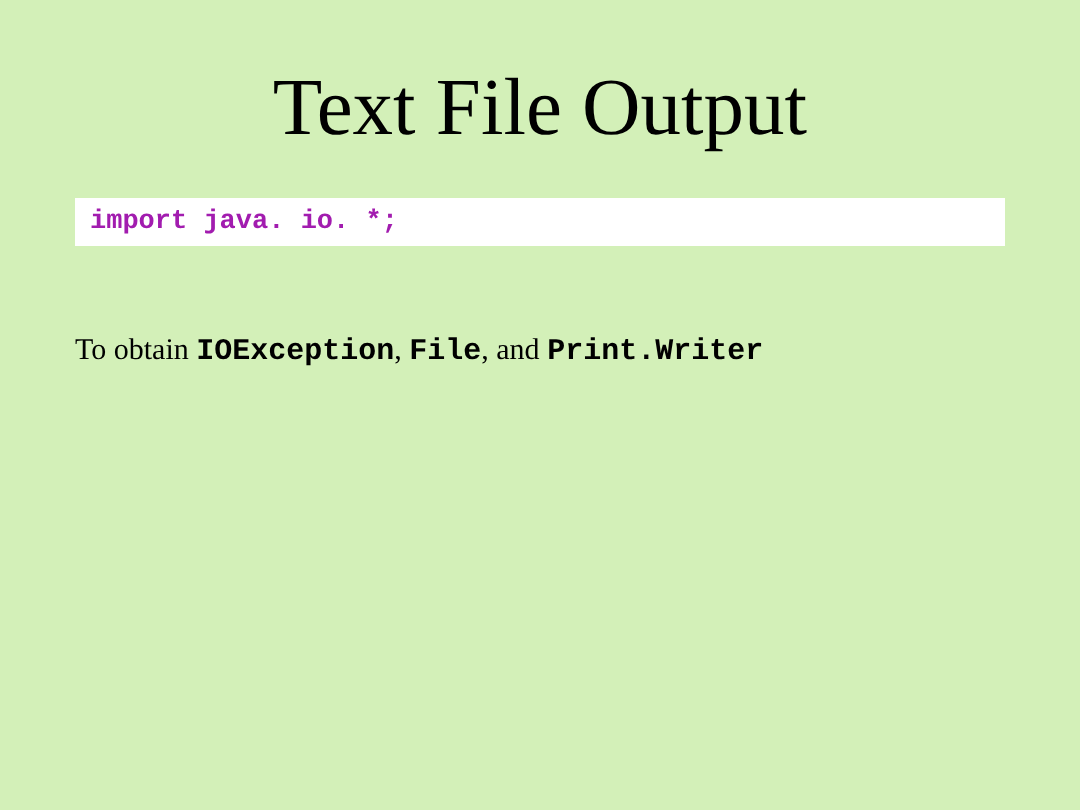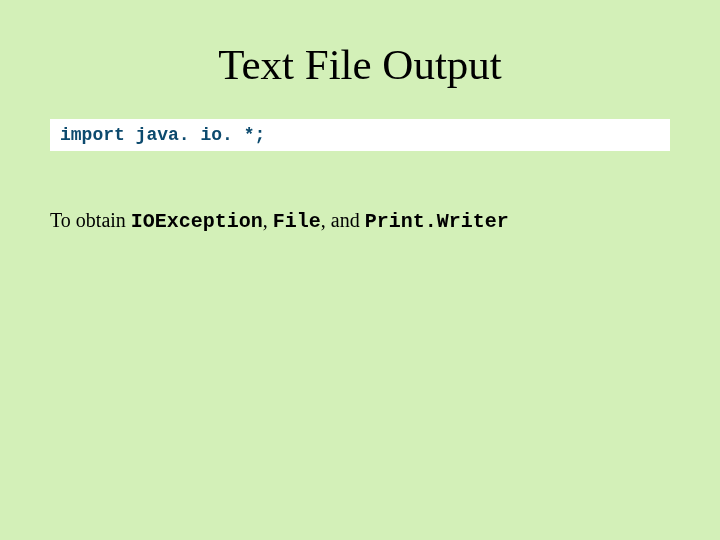--- a/index.html
+++ b/index.html
@@ -14,33 +14,33 @@
       font-family: 'Times New Roman', Times, serif;
       padding: 0;
       overflow: hidden;
     }
     .slide {
       width: 100%;
       height: 100%;
       padding: 40px 50px;
     }
     .title {
-      font-size: 43px;
+      font-size: 54px;
       text-align: center;
       color: #000;
       margin-bottom: 30px;
       font-weight: normal;
     }
     .code-box {
       background-color: #ffffff;
       padding: 6px 10px;
       font-family: 'Courier New', Courier, monospace;
       font-size: 18px;
       font-weight: bold;
-      color: #0c4a6e;
+      color: #a21caf;
       margin-bottom: 55px;
     }
     .description {
       font-size: 20px;
       color: #000;
       line-height: 1.4;
     }
     .mono {
       font-family: 'Courier New', Courier, monospace;
       font-weight: bold;

